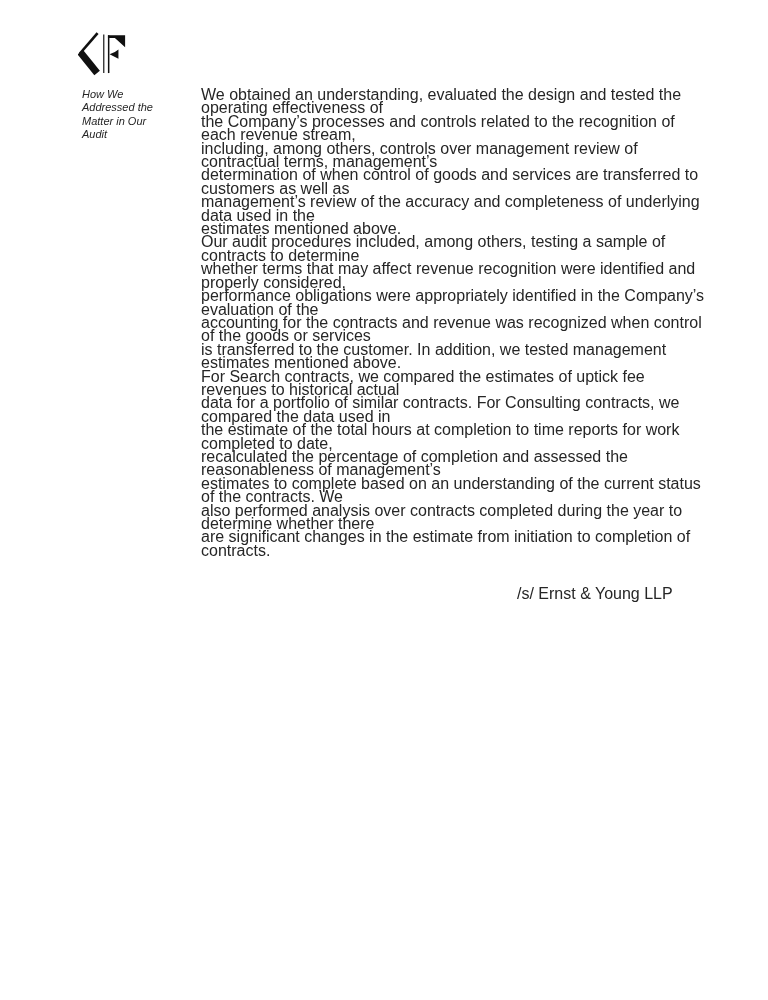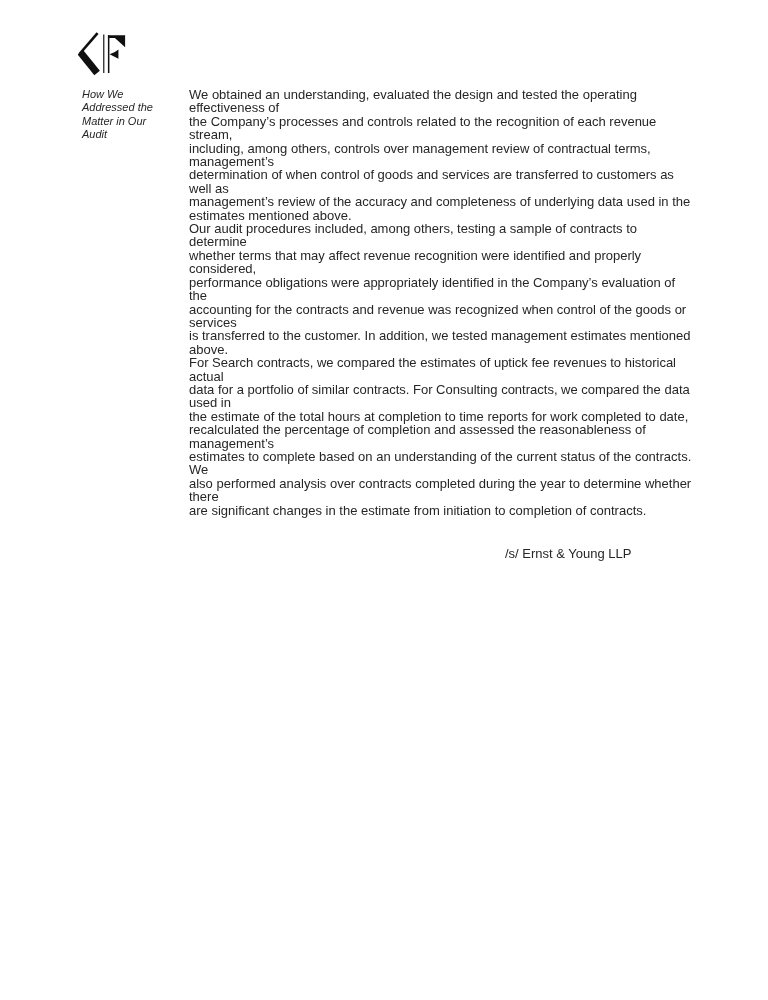--- a/index.html
+++ b/index.html
@@ -27,24 +27,24 @@
     position: absolute;
     left: 82px;
     top: 88px;
     width: 105px;
     font-size: 11px;
     line-height: 13.4px;
     font-style: italic;
   }
   .body-col {
     position: absolute;
-    left: 189px;
+    left: 201px;
     top: 88px;
     width: 505px;
-    font-size: 13px;
+    font-size: 16px;
     line-height: 13.4px;
   }
   .para {
     margin: 0;
   }
   .para + .para {
   }
   .signature {
     margin-top: 30px;
     padding-left: 316px;

